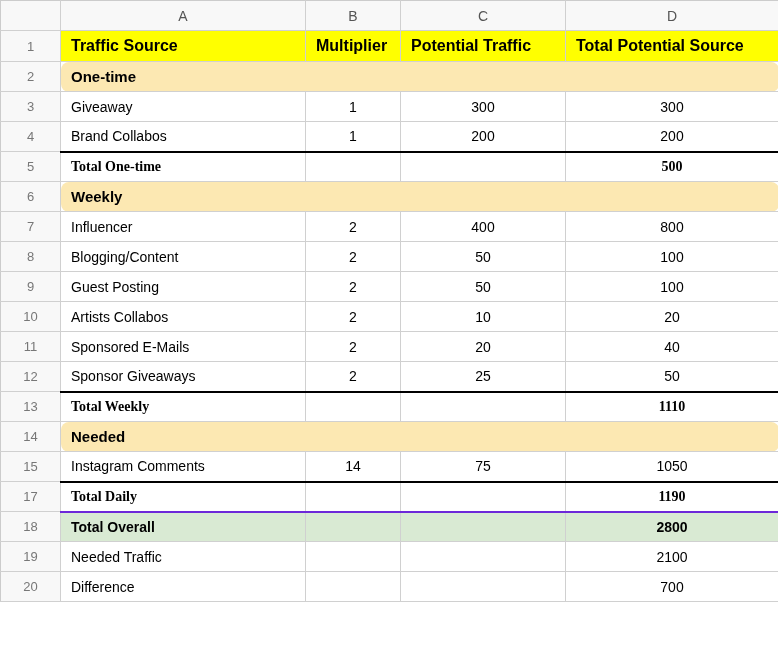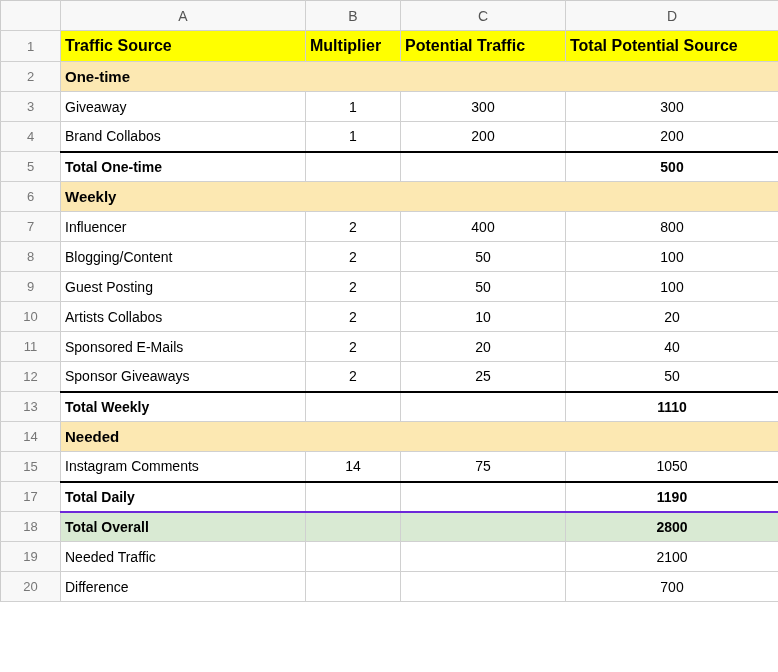--- a/index.html
+++ b/index.html
@@ -54,33 +54,35 @@
   }
   .hdr-row .cell {
     background: #ffff00;
     font-weight: bold;
     font-size: 16px;
   }
   .section-row .cell {
     background: #fce8b2;
     font-weight: bold;
     font-size: 15px;
+    border-radius: 8px;
   }
   .total-row .cell {
     font-weight: bold;
     border-top: 2px solid #000;
+    font-family: Liberation Serif, serif;
   }
   .overall-row .cell {
     background: #d9ead3;
     font-weight: bold;
     border-top: 2px solid #6d28d9;
   }
   .center { text-align: center; }
   .left { text-align: left; }
-  .cell.left { padding-left: 4px; margin-left: 35px; }
+  .cell.left { padding-left: 10px; margin-left: 35px; }
 </style>
 </head>
 <body>
 
 <table>
   <colgroup>
     <col class="corner-col" style="width:60px">
     <col class="colA">
     <col class="colB">
     <col class="colC">

